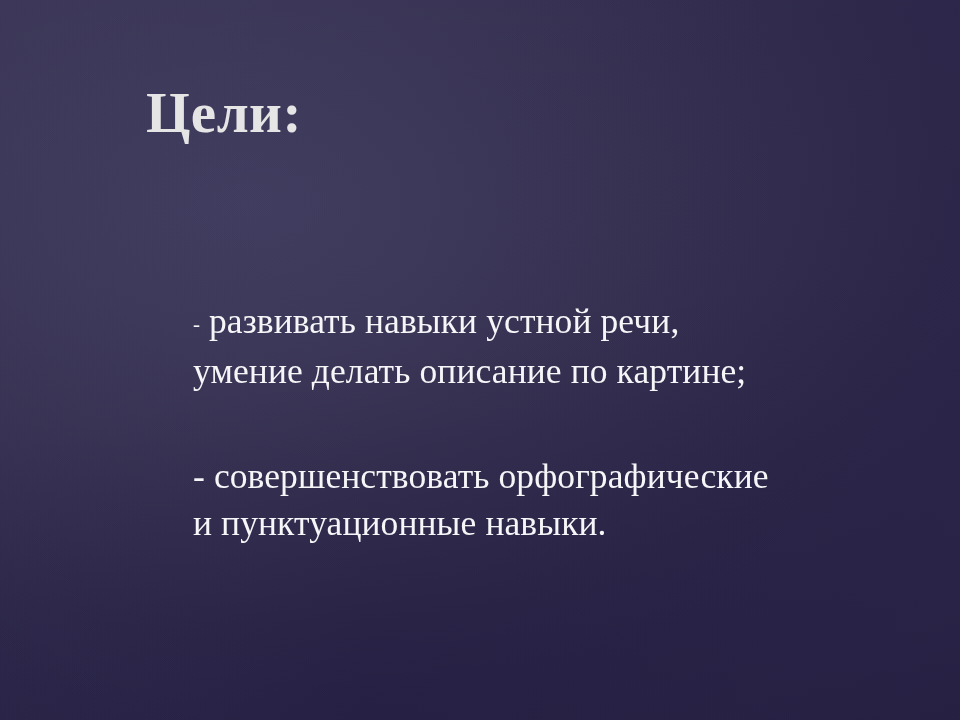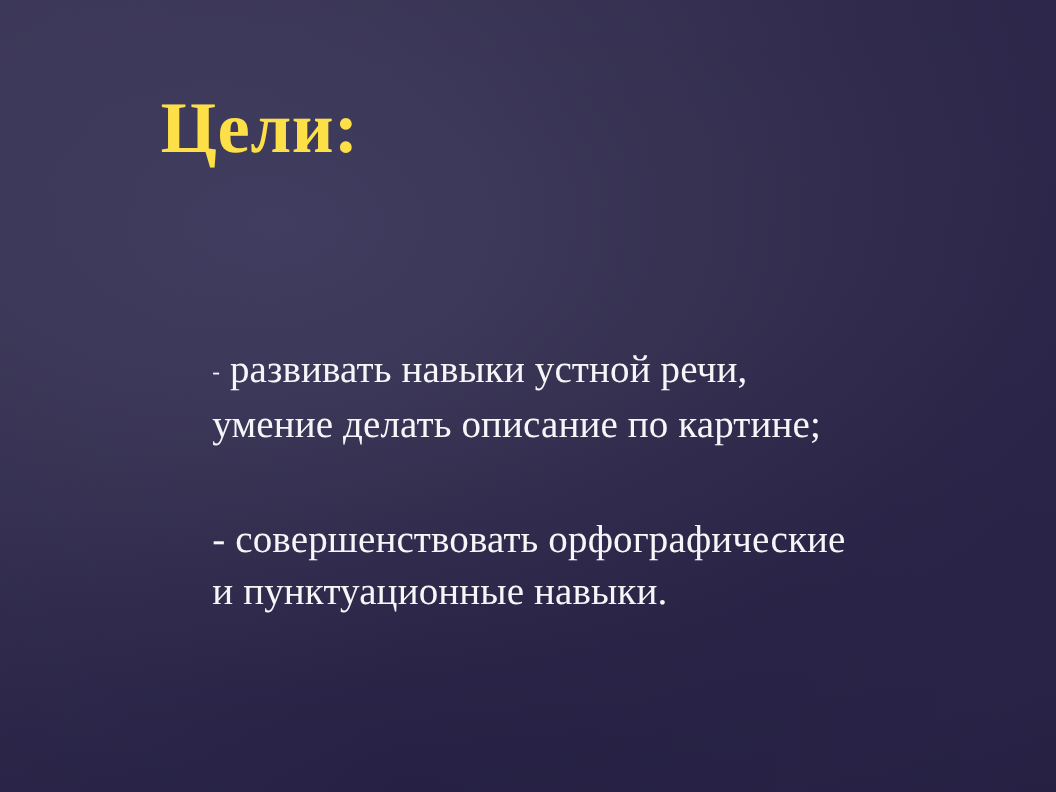--- a/index.html
+++ b/index.html
@@ -78,32 +78,32 @@
   }
 
   
   .slide-title {
     position: absolute;
     left: 146px;
     top: 84px;
     margin: 0;
     font-family: "Liberation Serif", "DejaVu Serif", serif;
     font-weight: bold;
-    font-size: 66px;
+    font-size: 57px;
     line-height: 1.0;
     letter-spacing: 0.5px;
-    color: #fde047;
+    color: #e5e5e5;
     white-space: nowrap;
   }
 
   
   .body-block {
     position: absolute;
     left: 193px;
-    top: 312px;
+    top: 298px;
     width: 700px;
   }
 
   .bullet-para {
     margin: 0;
     font-family: "Liberation Serif", "DejaVu Serif", serif;
     font-weight: normal;
     font-size: 35.5px;
     line-height: 47px;
     color: #f6f6f8;

